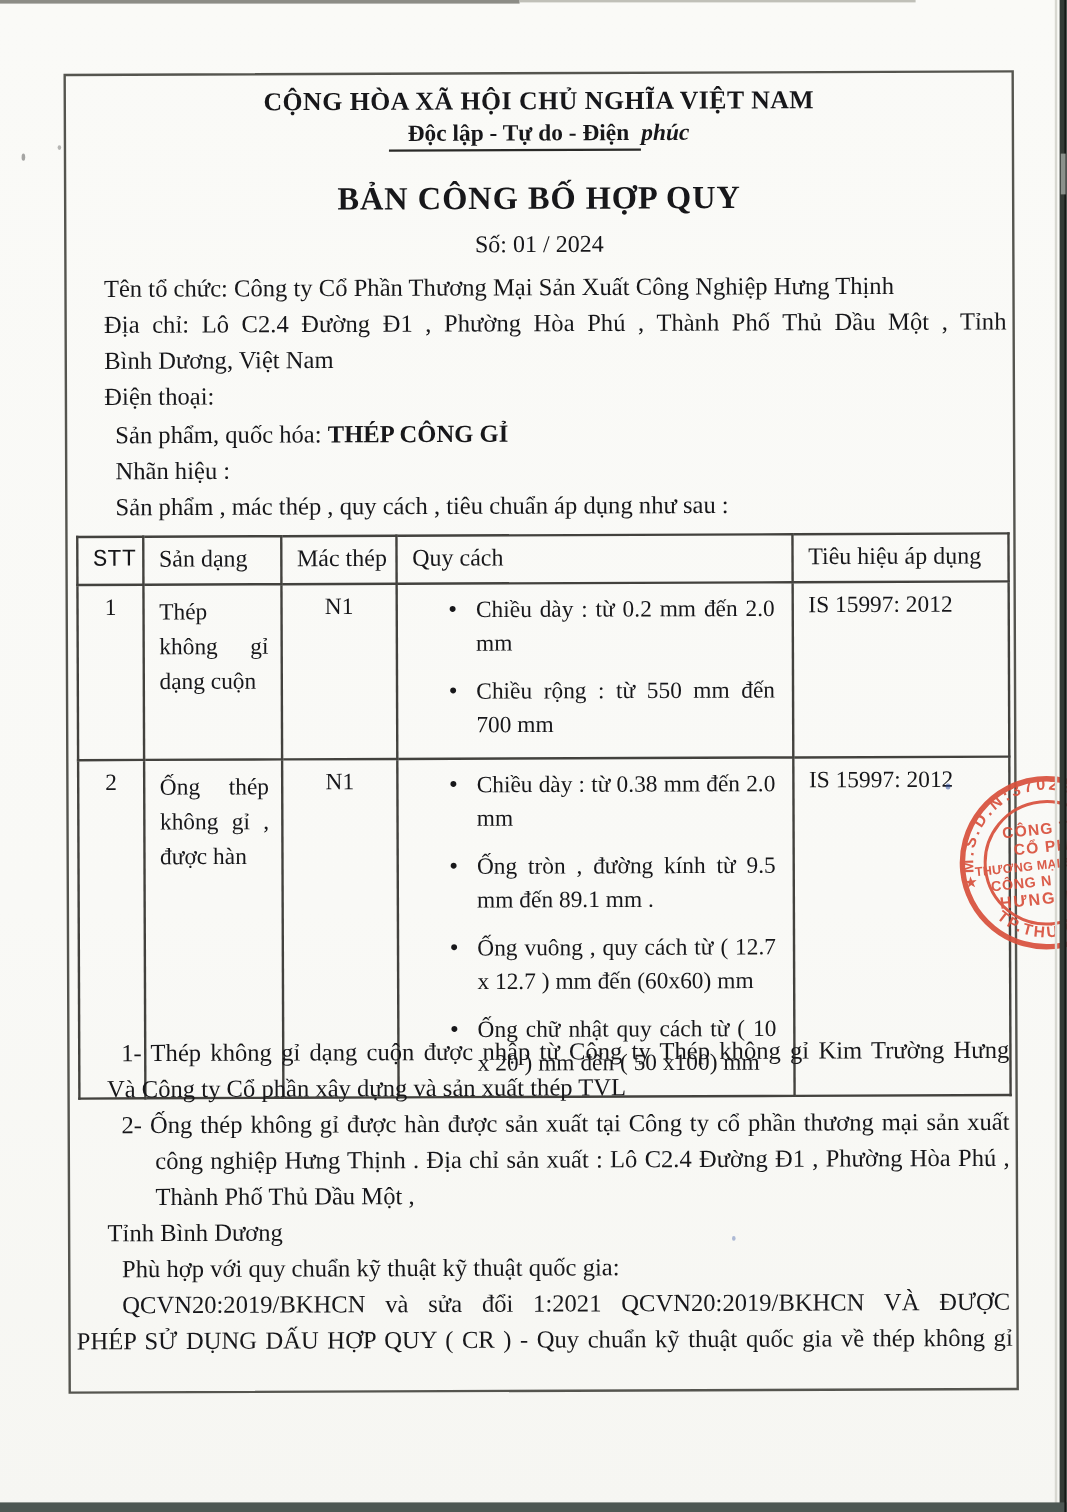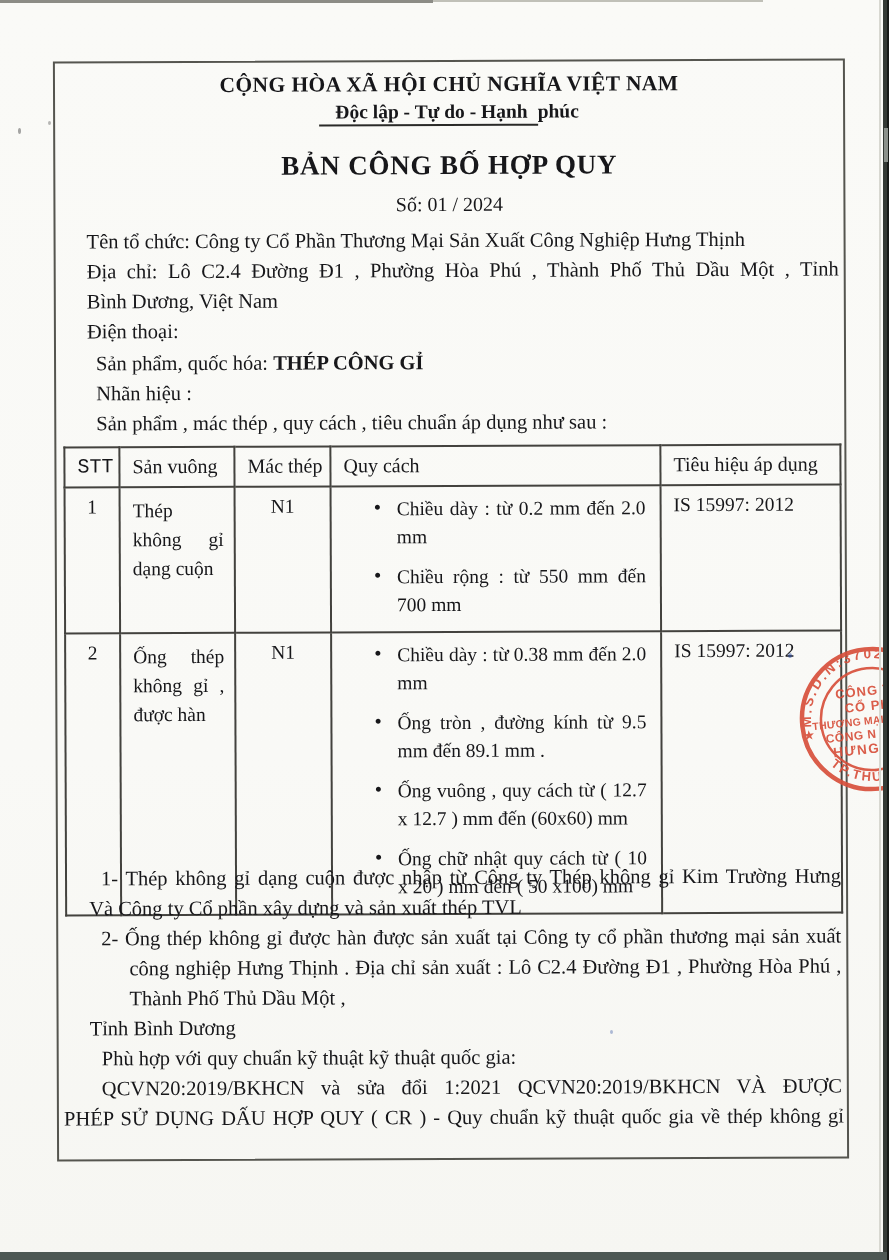--- a/index.html
+++ b/index.html
@@ -32,21 +32,21 @@
     position:absolute;left:55px;top:60px;width:792px;height:1100px;
     border:2px solid #55554f;
     transform:rotate(-0.22deg);
     box-sizing:border-box;
     z-index:2;
   }
   .center{text-align:center;width:100%;}
   .nat-title{position:absolute;top:10px;left:0;font-size:21.5px;font-weight:bold;letter-spacing:.4px;}
   .motto{position:absolute;top:39px;left:0;font-size:19.5px;font-weight:bold;}
   .motto .ul{border-bottom:2.5px solid #2a2a28;padding:0 10px 2px 16px;}
-  .motto .tail{margin-left:0;}
+  .motto .tail{margin-left:0;font-style:italic;}
   .doc-title{position:absolute;top:88px;left:0;font-size:27px;font-weight:bold;letter-spacing:.8px;}
   .doc-number{position:absolute;top:131px;left:0;font-size:20px;}
 
   .info{position:absolute;left:31px;top:163px;width:752px;font-size:20.5px;line-height:30px;text-align:justify;}
   .info .jl{text-align:justify;text-align-last:justify;}
   .indent{padding-left:9px;}
   .prod-line{margin-top:2px;}
   .prod-value{font-weight:bold;}
 
   table.spec{
@@ -99,21 +99,21 @@
   <div class="speck blue1"></div>
   <div class="speck blue2"></div>
   <div class="speck gray1"></div>
   <div class="speck gray2"></div>
 
   <div class="frame">
 
     <div class="nat-title center">CỘNG HÒA XÃ HỘI CHỦ NGHĨA VIỆT NAM</div>
 
     <div class="motto center">
-      <span class="ul">Độc lập - Tự do - Hạnh</span><span class="tail">phúc</span>
+      <span class="ul">Độc lập - Tự do - Điện</span><span class="tail">phúc</span>
     </div>
 
     <div class="doc-title center">BẢN CÔNG BỐ HỢP QUY</div>
     <div class="doc-number center">Số: 01 / 2024</div>
 
     <div class="info">
       <div>Tên tổ chức: Công ty Cổ Phần Thương Mại Sản Xuất Công Nghiệp Hưng Thịnh</div>
       <div class="jl">Địa chỉ: Lô C2.4 Đường Đ1 , Phường Hòa Phú , Thành Phố Thủ Dầu Một , Tỉnh</div>
       <div>Bình Dương, Việt Nam</div>
       <div>Điện thoại:</div>
@@ -126,21 +126,21 @@
       <colgroup>
         <col class="col-stt">
           <col class="col-prod">
           <col class="col-grade">
           <col class="col-spec">
           <col class="col-std">
       </colgroup>
       <tbody>
           <tr>
         <th class="c-stt">STT</th>
-        <th>Sản vuông</th>
+        <th>Sản dạng</th>
         <th>Mác thép</th>
         <th>Quy cách</th>
         <th>Tiêu hiệu áp dụng</th>
       </tr>
       <tr class="r1">
         <td class="stt">1</td>
         <td class="prod">Thép không gỉ dạng cuộn</td>
         <td class="grade">N1</td>
         <td class="specs">
           <ul class="bullets">

